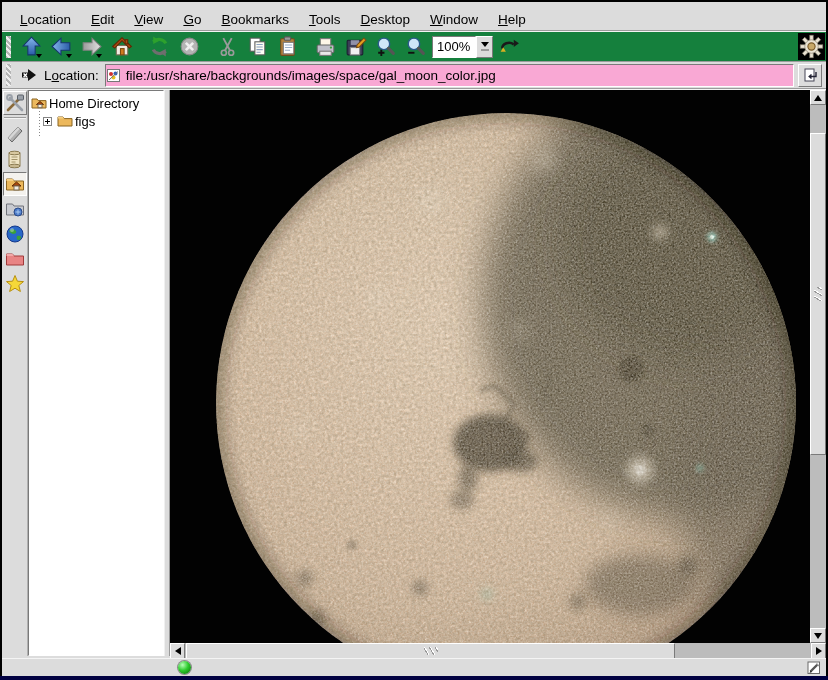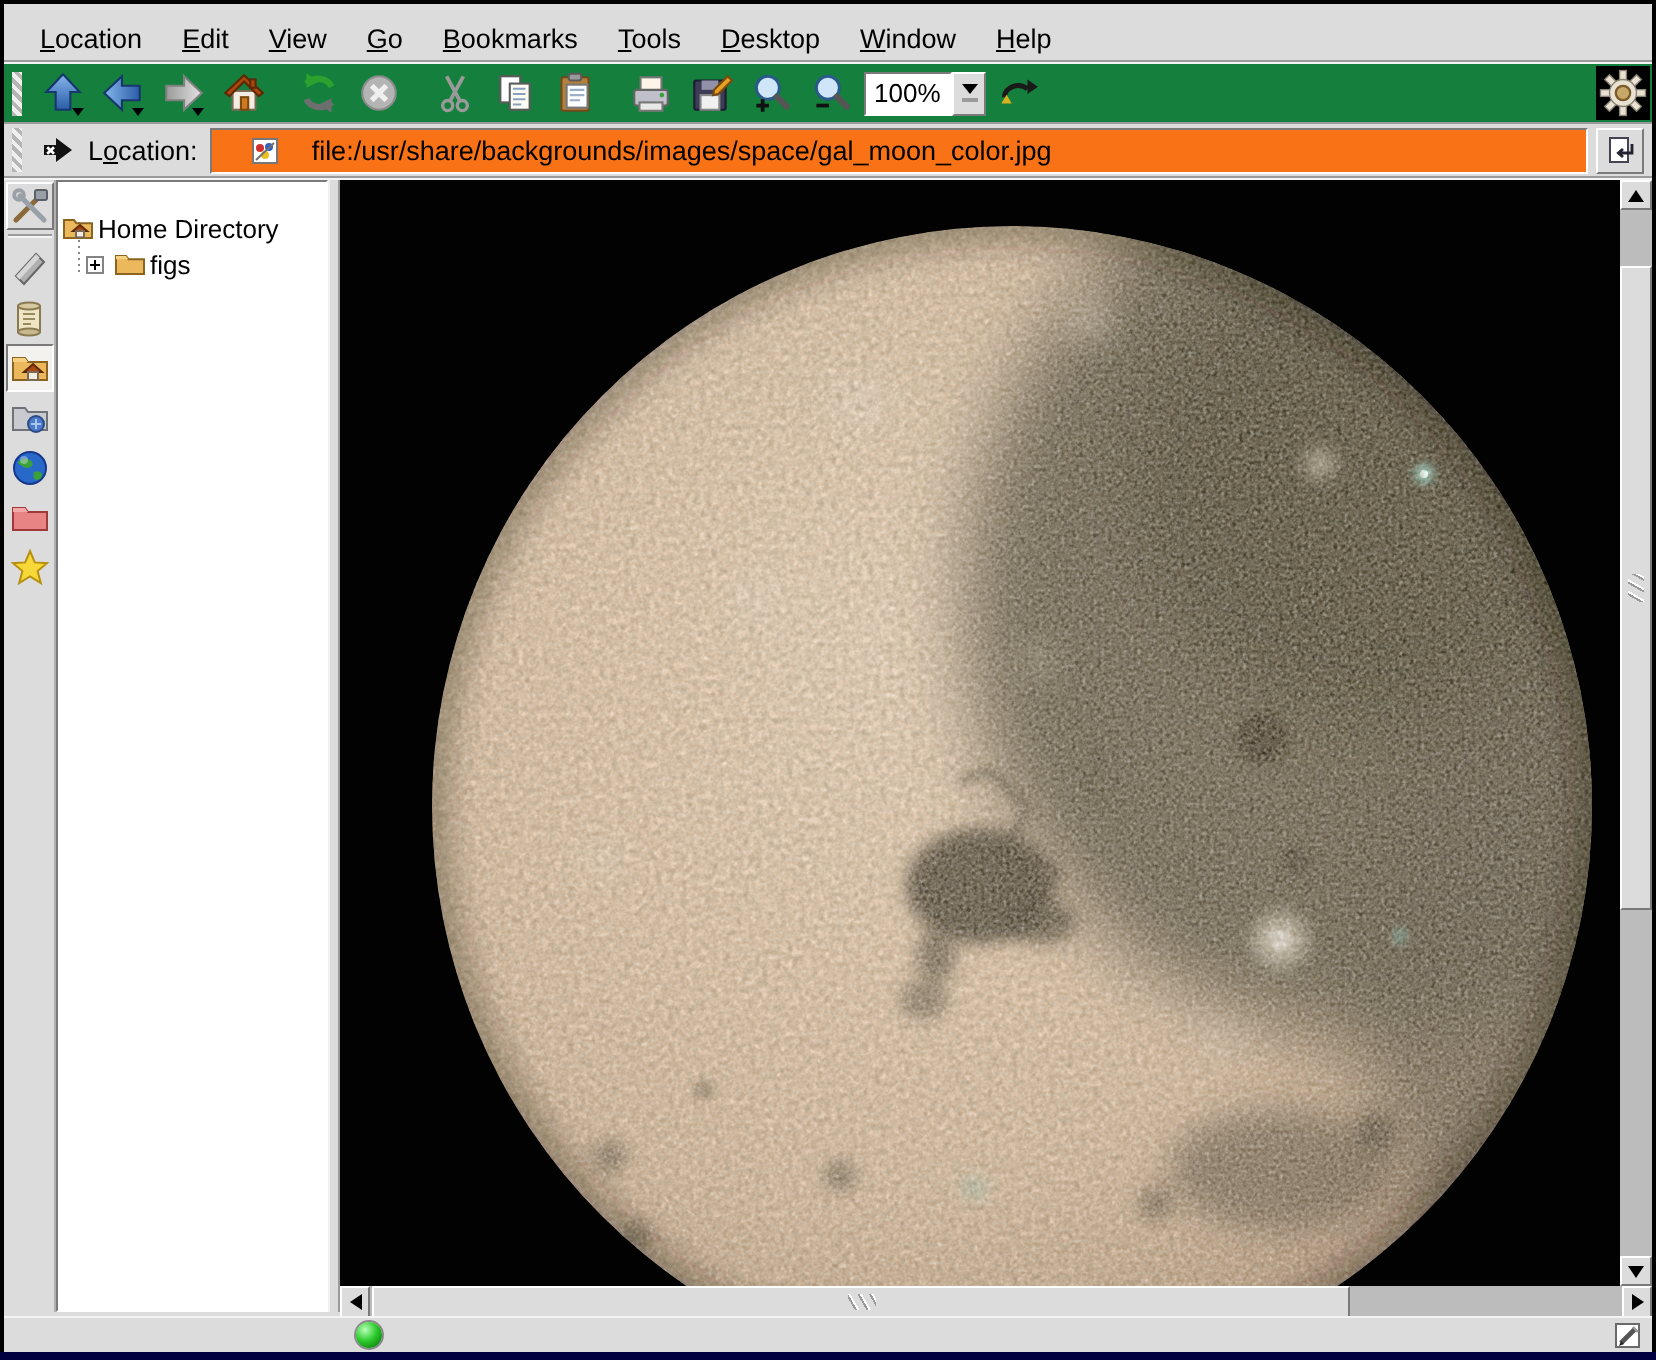--- a/index.html
+++ b/index.html
@@ -50,39 +50,39 @@
   #throbber{position:absolute;right:1px;top:1px;width:27px;height:27px;background:#000;
     display:flex;align-items:center;justify-content:center;}
 
   
   #locbar{position:absolute;left:2px;top:62px;width:824px;height:26px;
     display:flex;align-items:center;background:#dcdcdc;}
   #loc-clear{width:26px;height:24px;display:flex;align-items:center;justify-content:center;}
   #loc-label{font-size:13.5px;margin:0 6px 0 2px;white-space:nowrap;}
   #loc-label .mn{text-decoration:underline;}
   #loc-combo{flex:1;display:flex;align-items:stretch;height:23px;margin-right:4px;}
-  #loc-field{flex:1;background:#f97316;border:1px solid;border-color:#7a7a7a #fff #fff #7a7a7a;
-    display:flex;align-items:center;gap:16px;padding-left:19px;font-size:13.5px;overflow:hidden;white-space:nowrap;}
+  #loc-field{flex:1;background:#f9a8d4;border:1px solid;border-color:#7a7a7a #fff #fff #7a7a7a;
+    display:flex;align-items:center;gap:5px;padding-left:0;font-size:13.5px;overflow:hidden;white-space:nowrap;}
   #loc-go{width:24px;height:23px;margin-right:4px;background:#dcdcdc;
     border:1px solid;border-color:#fff #7a7a7a #7a7a7a #fff;
     display:flex;align-items:center;justify-content:center;}
 
   
   #iconstrip{position:absolute;left:2px;top:90px;width:26px;height:566px;background:#dcdcdc;
     border-right:1px solid #b0b0b0;display:flex;flex-direction:column;align-items:center;}
   .sbtn{width:24px;height:24px;display:flex;align-items:center;justify-content:center;margin-top:1px;}
   .sbtn svg{width:20px;height:20px;}
   .sbtn.raised{border:1px solid;border-color:#fff #7a7a7a #7a7a7a #fff;}
   .sbtn.active{border:1px solid;border-color:#7a7a7a #fff #fff #7a7a7a;background:#f4f2ee;}
   .strip-sep{width:22px;height:2px;margin:2px 0;
     border-top:1px solid #9b9b9b;border-bottom:1px solid #f4f4f4;}
 
   
   #treepanel{position:absolute;left:28px;top:90px;width:136px;height:566px;background:#fff;
-    border:1px solid;border-color:#7a7a7a #fff #fff #7a7a7a;padding-top:14px;font-size:13px;}
+    border:1px solid;border-color:#7a7a7a #fff #fff #7a7a7a;padding-top:3px;font-size:13px;}
   .trow{position:relative;height:18px;display:flex;align-items:center;gap:2px;white-space:nowrap;}
   .trow svg{width:16px;height:16px;flex:0 0 auto;}
   .indent{width:12px;flex:0 0 auto;}
   .expander{width:9px;height:9px;flex:0 0 auto;background:#fff;border:1px solid #848484;
     position:relative;margin-right:3px;}
   .expander::before,.expander::after{content:"";position:absolute;background:#000;}
   .expander::before{left:1px;top:3px;width:5px;height:1px;}
   .expander::after{left:3px;top:1px;width:1px;height:5px;}
   #treelines{position:absolute;left:10px;top:20px;width:1px;height:27px;
     background:repeating-linear-gradient(#888 0 1px,transparent 1px 3px);}

